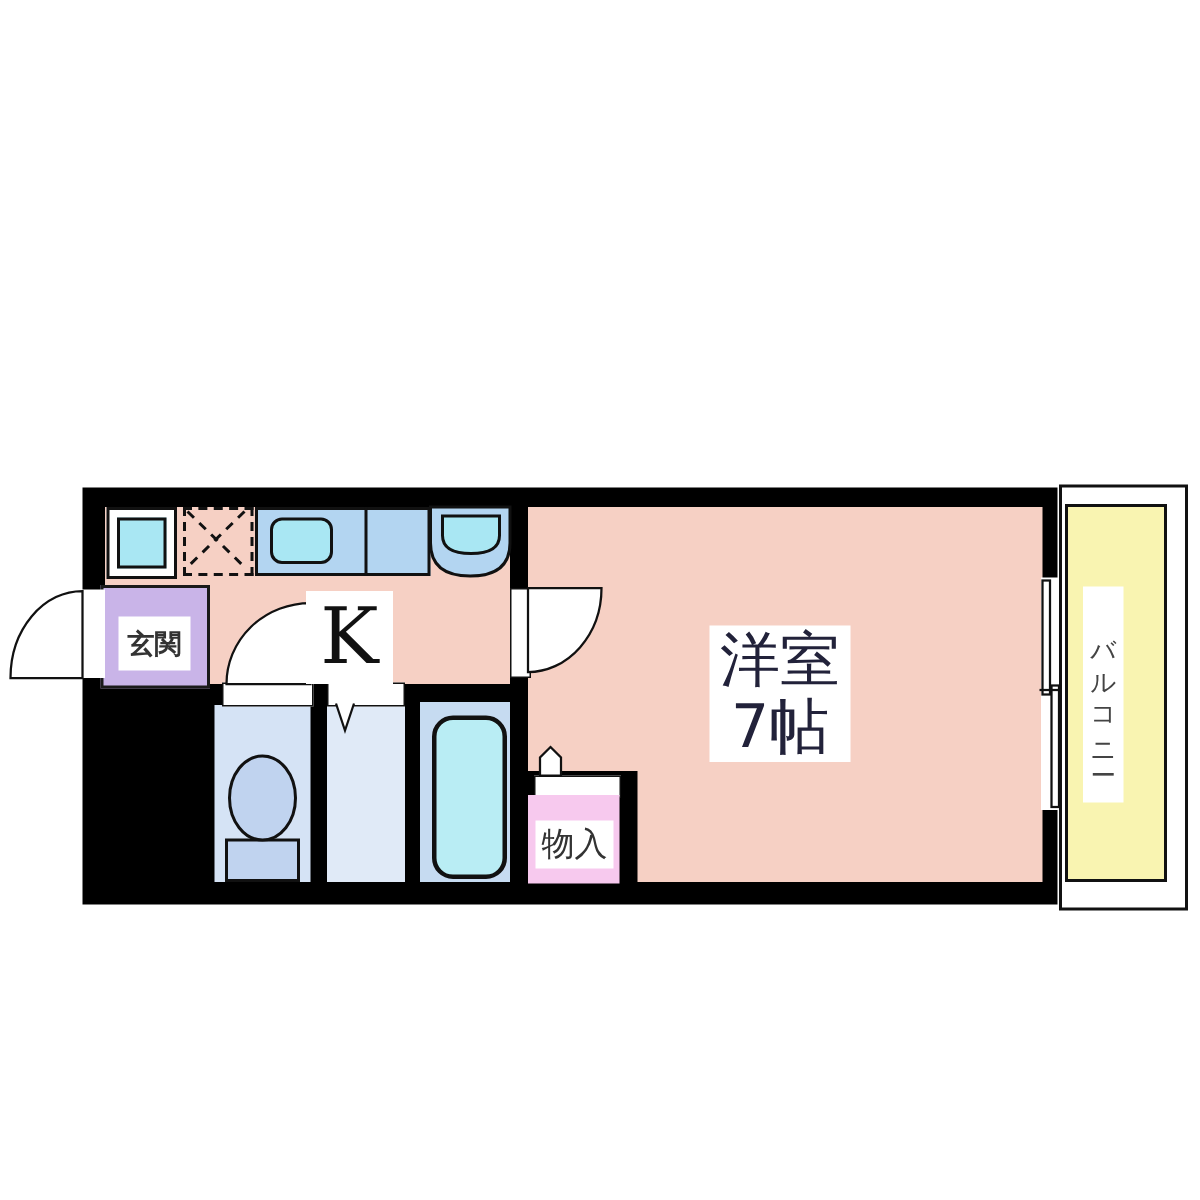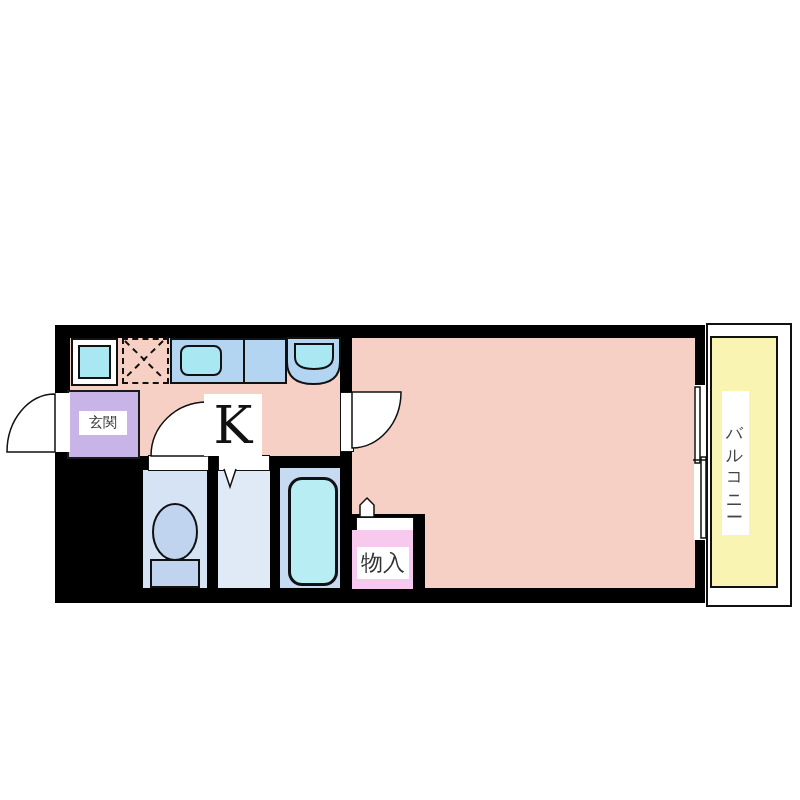--- a/index.html
+++ b/index.html
@@ -37,21 +37,21 @@
   .storage-box{left:348px;top:514px;width:77px;height:79px;background:#000000;z-index:3;}
   .storage-door{left:356px;top:517px;width:56px;height:13px;background:#ffffff;border:1px solid #111;z-index:4;}
   .storage-floor{left:352px;top:530px;width:61px;height:59px;background:#f7c9ee;z-index:4;}
   
   .window-strip{left:694px;top:385px;width:12px;height:155px;background:#ffffff;z-index:3;}
   
   #overlay{position:absolute;left:0;top:0;width:800px;height:800px;z-index:5;pointer-events:none;}
   
   .label{z-index:6;background:#ffffff;color:#22222e;display:flex;align-items:center;justify-content:center;text-align:center;}
   .k-label{left:204px;top:394px;width:58px;height:62px;font-family:"DejaVu Serif","Liberation Serif",serif;font-size:52px;color:#111;}
-  .genkan-label{left:79px;top:411px;width:48px;height:24px;font-size:14px;font-weight:normal;color:#333;}
+  .genkan-label{left:79px;top:411px;width:48px;height:36px;font-size:18px;font-weight:bold;color:#333;}
   .room-label{left:473px;top:417px;width:94px;height:91px;font-size:40px;line-height:45px;flex-direction:column;color:#22223a;}
   .storage-label{left:357px;top:547px;width:52px;height:32px;font-size:22px;font-weight:normal;color:#333;}
   .balcony-label{left:722px;top:391px;width:27px;height:144px;font-size:17px;color:#444;writing-mode:vertical-rl;text-orientation:mixed;letter-spacing:4px;}
 </style>
 </head>
 <body>
 
 <div id="canvas">
 
   <div class="abs unit-wall"></div>
@@ -124,16 +124,20 @@
 
     <g>
       <rect x="695" y="387" width="5" height="76" fill="#ffffff" stroke="#111" stroke-width="1.5"></rect>
       <rect x="701" y="457" width="5" height="81" fill="#ffffff" stroke="#111" stroke-width="1.5"></rect>
       <line x1="693" y1="460" x2="708" y2="460" stroke="#111" stroke-width="1.5"></line>
     </g>
   </svg>
 
   <div class="abs label k-label">K</div>
   <div class="abs label genkan-label">玄関</div>
+  <div class="abs label room-label">
+    <span>洋室</span>
+    <span>7帖</span>
+  </div>
   <div class="abs label storage-label">物入</div>
   <div class="abs label balcony-label">バルコニー</div>
 
 </div>
 
 </body></html>

